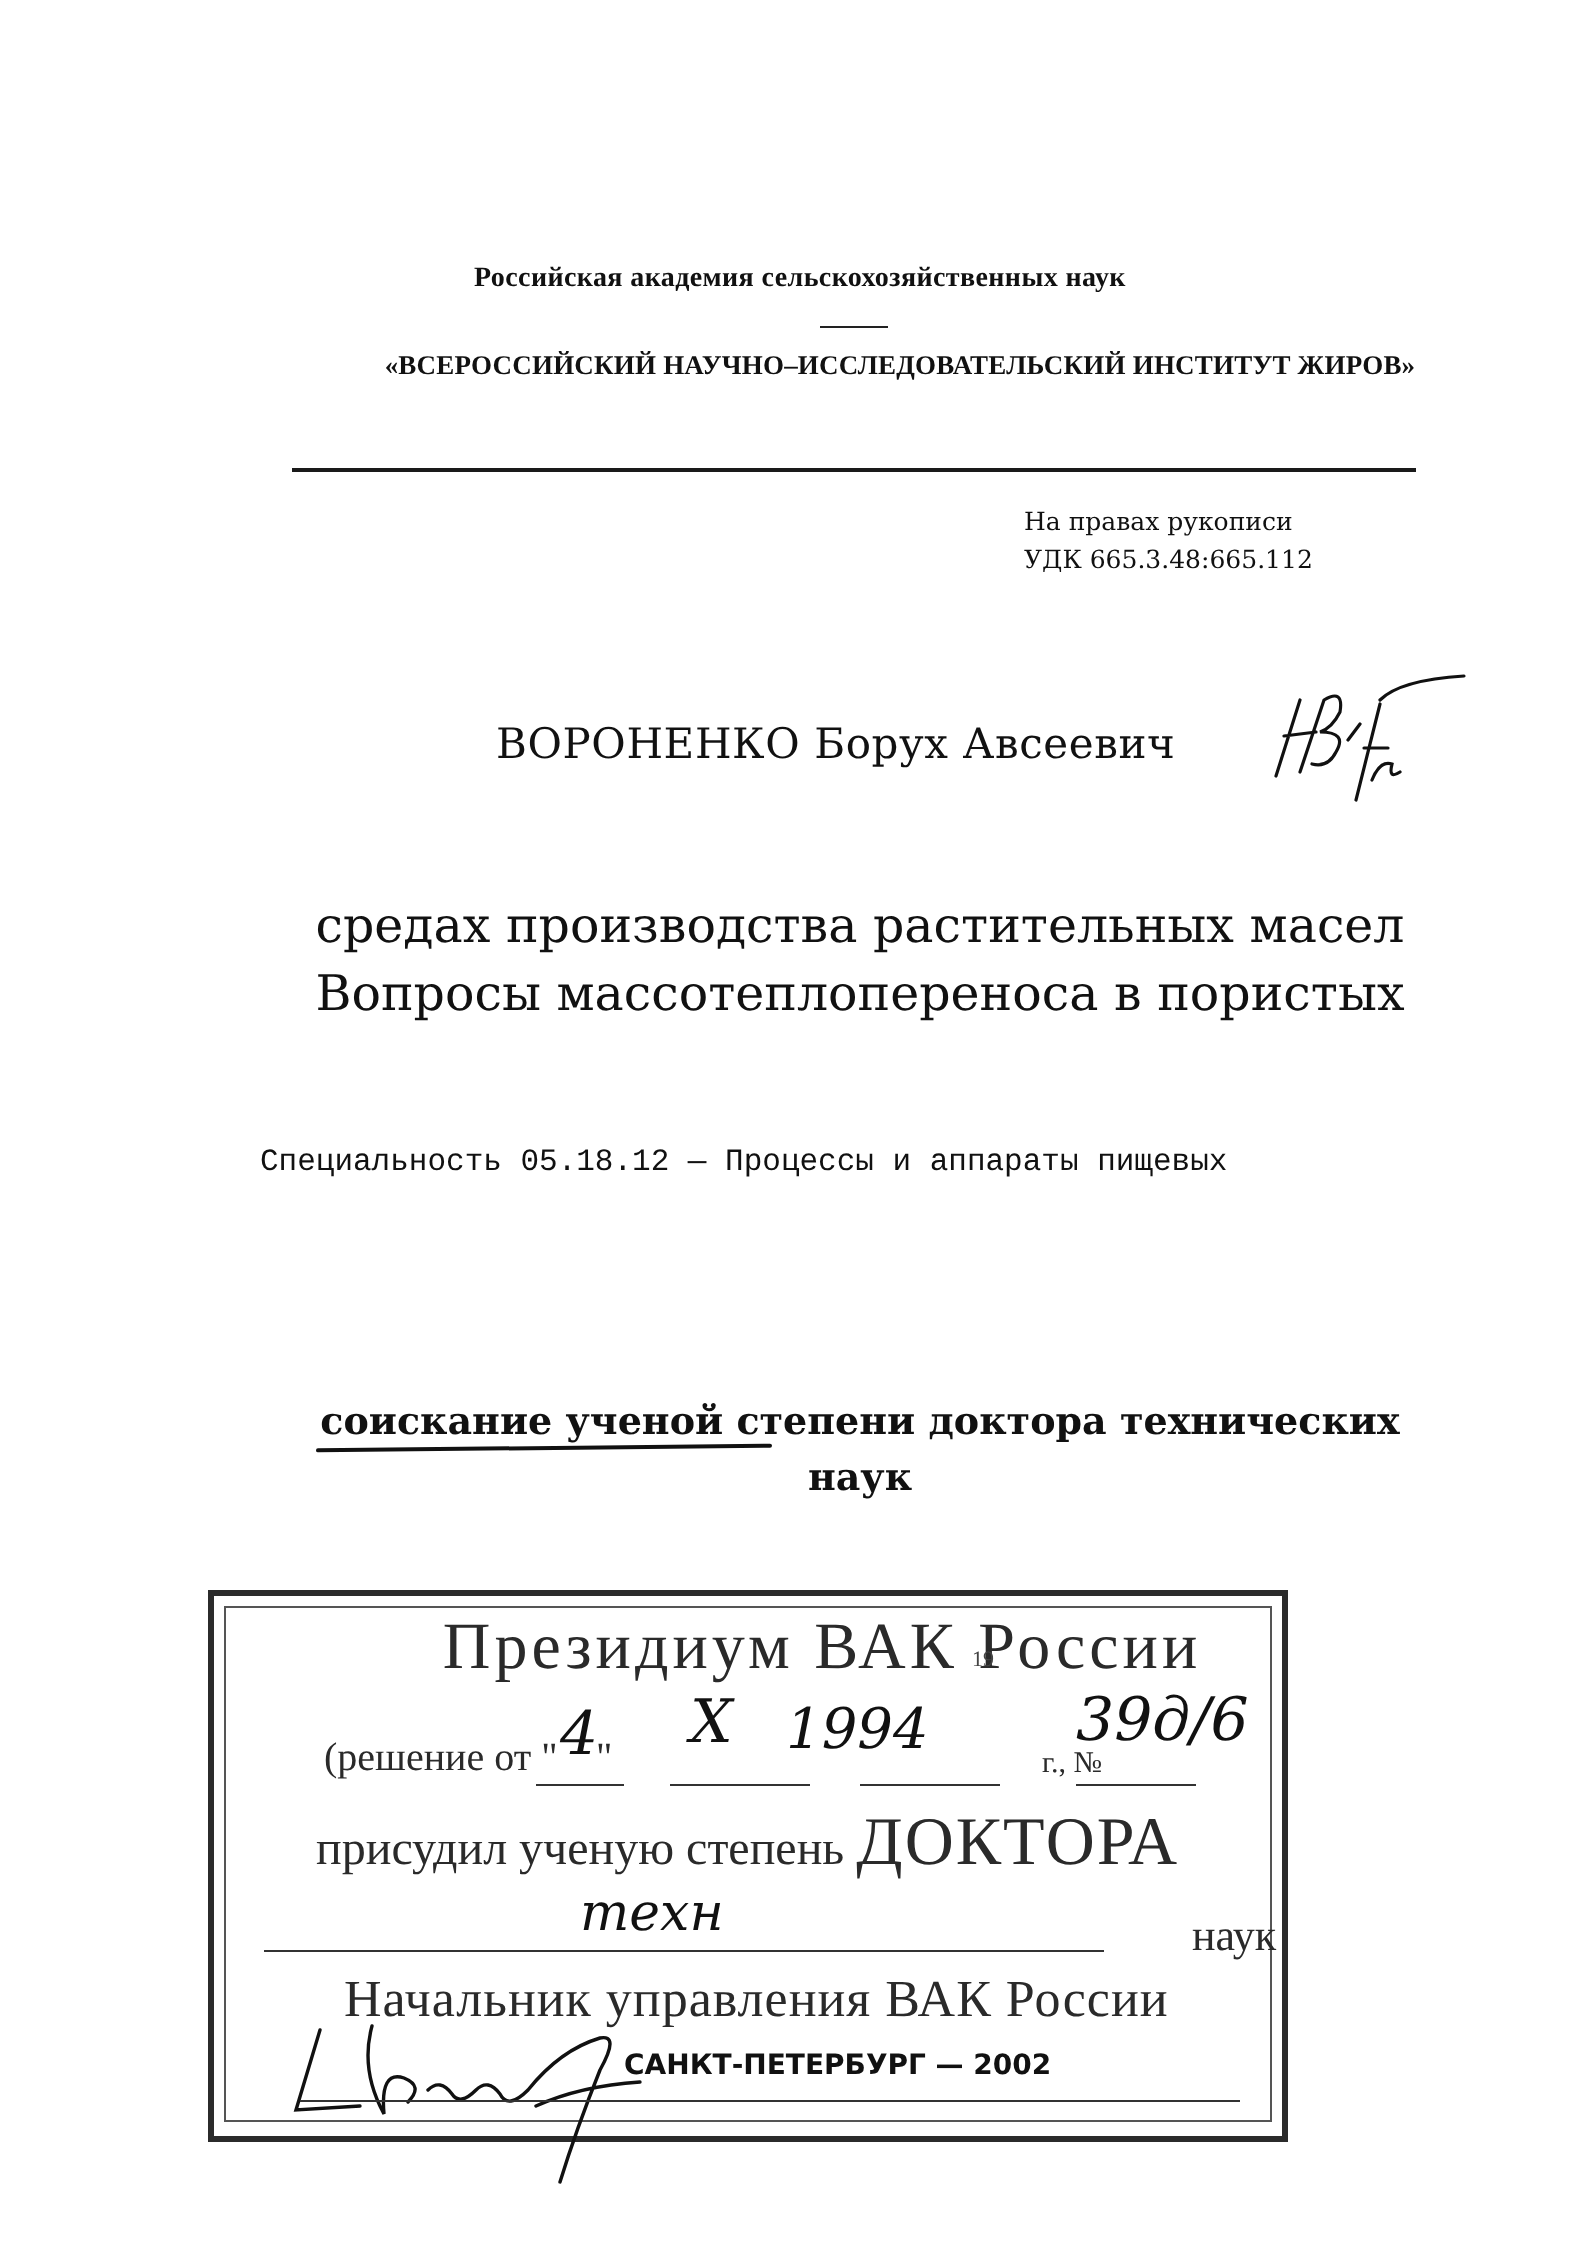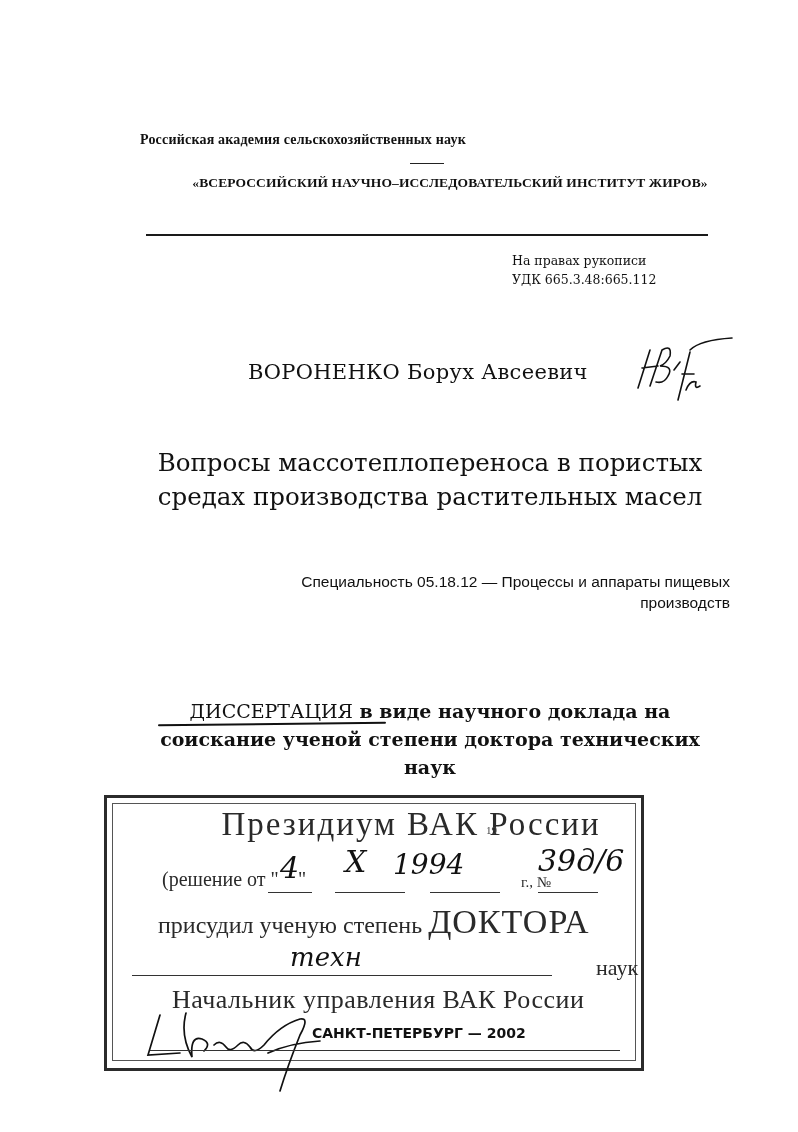--- a/index.html
+++ b/index.html
@@ -15,20 +15,21 @@
       color: #111111;
       font-family: "DejaVu Serif", "Liberation Serif", serif;
     }
     .abs { position: absolute; }
 
     
     .academy {
       left: 140px; width: 520px; top: 132px;
       font-size: 14px; font-weight: bold;
       font-family: "Liberation Serif", serif;
+      text-align: center;
       letter-spacing: 0.2px;
     }
     .short-rule {
       left: 410px; top: 163px; width: 34px; height: 1px;
       background: #222;
     }
     .institution {
       left: 140px; width: 620px; top: 174px;
       font-family: "Liberation Serif", serif;
       text-align: center;
@@ -66,24 +67,24 @@
     .title {
       left: 120px; width: 620px; top: 446px;
       font-family: "DejaVu Serif", serif;
       font-size: 24.5px;
       line-height: 34px;
       text-align: center;
     }
 
     .specialty {
       left: 130px; width: 600px; top: 571px;
-      font-family: Liberation Sans, sans-serif;
+      font-family: Liberation Mono, monospace;
       font-size: 15.5px;
       line-height: 21px;
-      text-align: right;
+      text-align: left;
     }
 
     .dissertation {
       left: 130px; width: 600px; top: 697px;
       font-family: "DejaVu Serif", serif;
       font-size: 19px;
       line-height: 28px;
       text-align: center;
       font-weight: bold;
     }
@@ -181,31 +182,29 @@
   <div>На правах рукописи</div>
   <div>УДК 665.3.48:665.112</div>
 </div>
 
 <div class="abs author">ВОРОНЕНКО Борух Авсеевич</div>
 <svg class="abs author-signature" viewBox="0 0 130 85">
   <path d="M18 58 L30 20 M22 38 L38 36 M30 56 L42 20 Q52 14 50 26 Q46 34 40 36 Q54 36 48 46 Q44 54 36 52 M54 40 L60 32 M58 70 L70 22 M62 44 L74 44 M66 60 Q70 50 76 52 Q74 60 80 56 M70 20 Q80 10 112 8" fill="none" stroke="#111" stroke-width="1.6" stroke-linecap="round"></path>
 </svg>
 
 <div class="abs title">
+  <div>средах производства растительных масел</div>
   <div>Вопросы массотеплопереноса в пористых</div>
-  <div>средах производства растительных масел</div>
 </div>
 
 <div class="abs specialty">
   <div>Специальность 05.18.12 — Процессы и аппараты пищевых</div>
-  <div>производств</div>
 </div>
 
 <div class="abs dissertation">
-  <div><span class="word">ДИССЕРТАЦИЯ</span><span> в виде научного доклада на</span></div>
   <div>соискание ученой степени доктора технических</div>
   <div>наук</div>
 </div>
 <div class="abs diss-underline"></div>
 
 <div class="abs stamp-outer"></div>
 <div class="abs stamp-inner"></div>
 
 <div class="abs stamp-text stamp-head">Президиум ВАК России</div>
 

